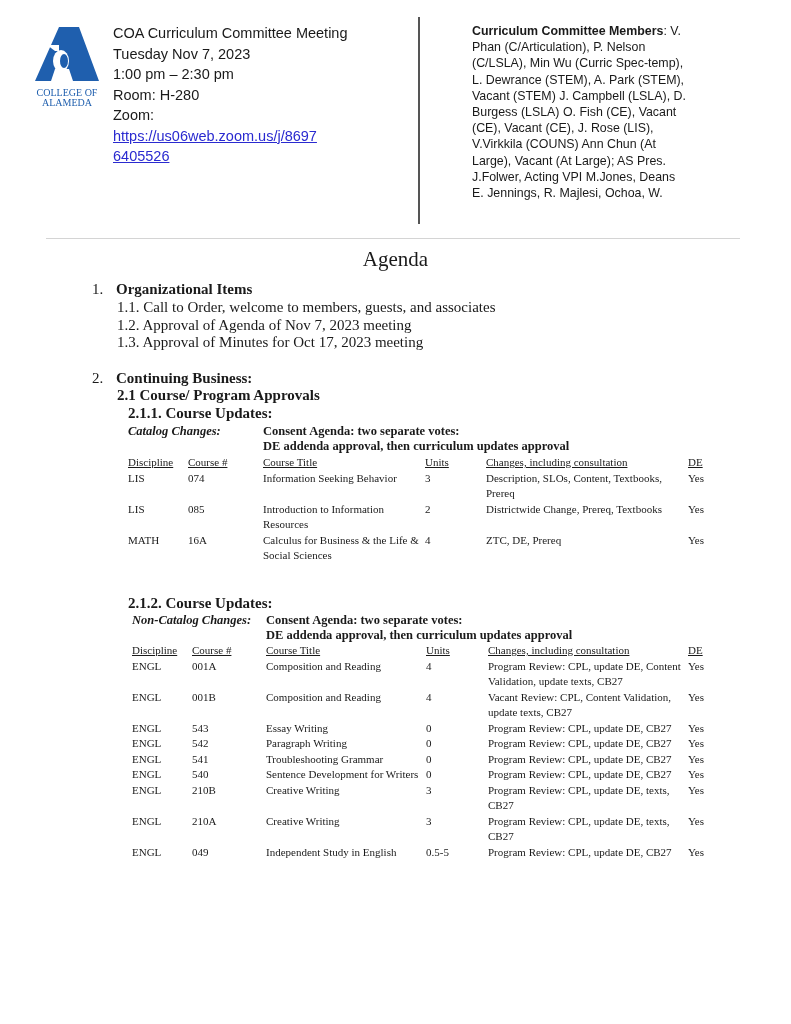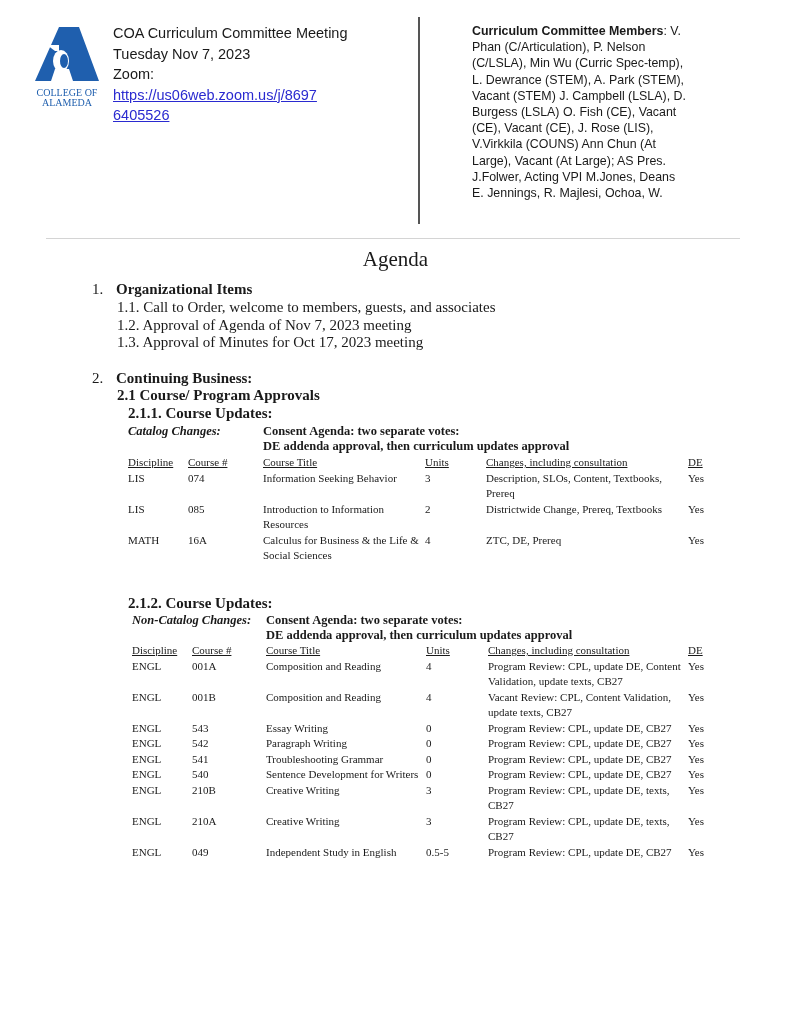--- a/index.html
+++ b/index.html
@@ -39,20 +39,22 @@
     <ellipse cx="28" cy="36" rx="8" ry="11" fill="#ffffff"></ellipse>
     <ellipse cx="31" cy="36" rx="4" ry="7" fill="#1f5fae"></ellipse>
     <text x="34" y="71" text-anchor="middle" font-family="Liberation Serif, serif" font-size="10" fill="#1f5fae">COLLEGE OF</text>
     <text x="34" y="81" text-anchor="middle" font-family="Liberation Serif, serif" font-size="10" fill="#1f5fae">ALAMEDA</text>
   </svg>
 </div>
 
 <div class="meeting sans">
   <div>COA Curriculum Committee Meeting</div>
   <div>Tuesday Nov 7, 2023</div>
+  <div>1:00 pm – 2:30 pm</div>
+  <div>Room: H-280</div>
   <div>Zoom:</div>
   <div><a>https://us06web.zoom.us/j/8697</a></div>
   <div><a>6405526</a></div>
 </div>
 
 <div class="vdivider"></div>
 
 <div class="members sans">
   <b>Curriculum Committee Members</b>:
   <span>V. Phan (C/Articulation), P. Nelson (C/LSLA), Min Wu (Curric Spec-temp), L. Dewrance (STEM), A. Park (STEM), Vacant (STEM) J. Campbell (LSLA), D. Burgess (LSLA) O. Fish (CE), Vacant (CE), Vacant (CE), J. Rose (LIS), V.Virkkila (COUNS) Ann Chun (At Large), Vacant (At Large); AS Pres. J.Folwer, Acting VPI M.Jones, Deans E. Jennings, R. Majlesi, Ochoa, W.</span>

